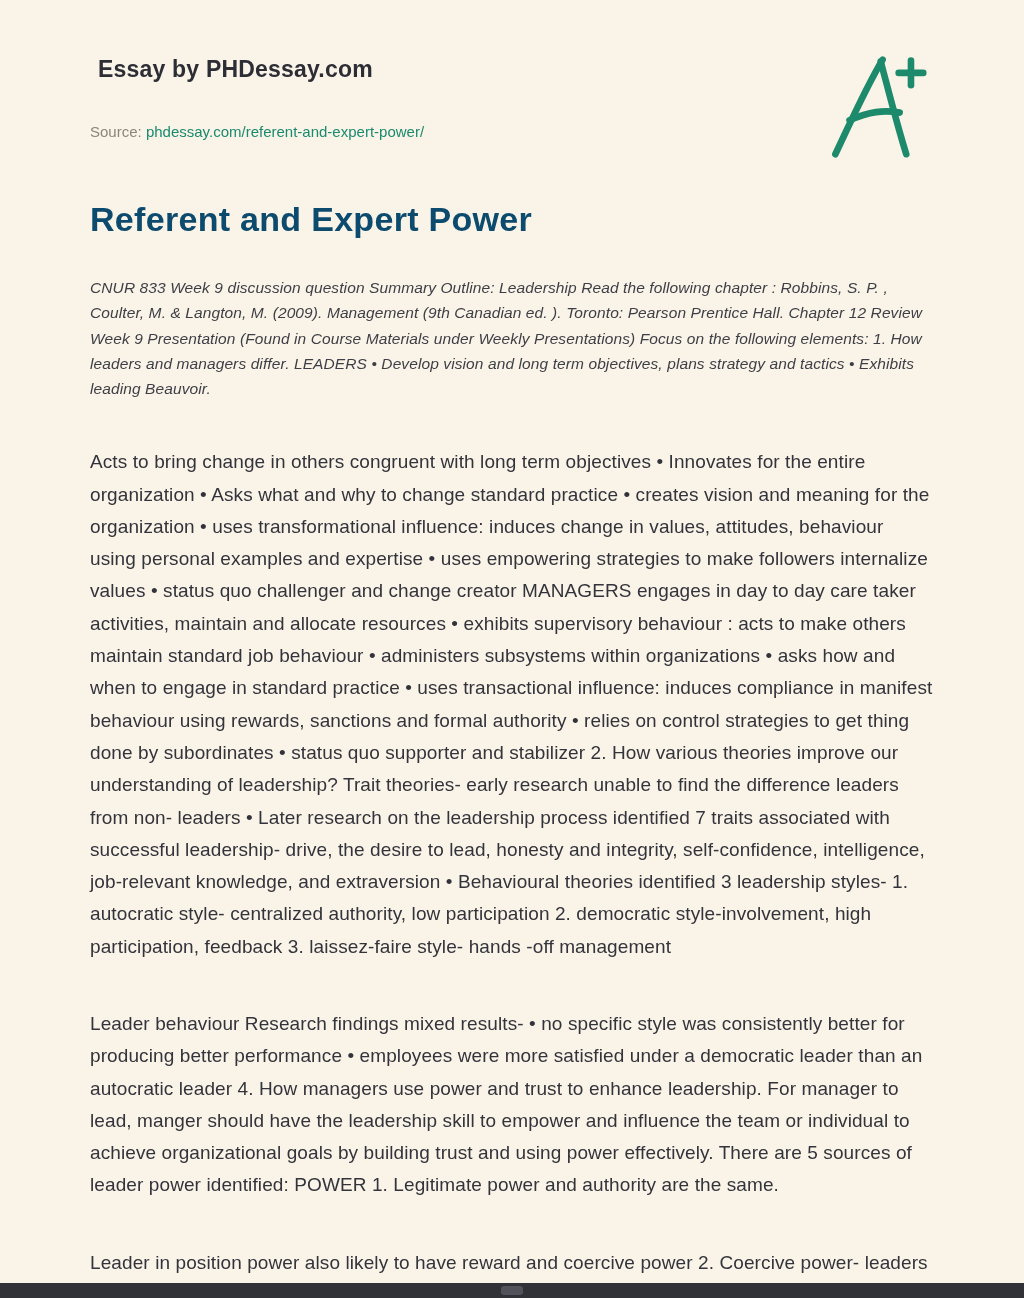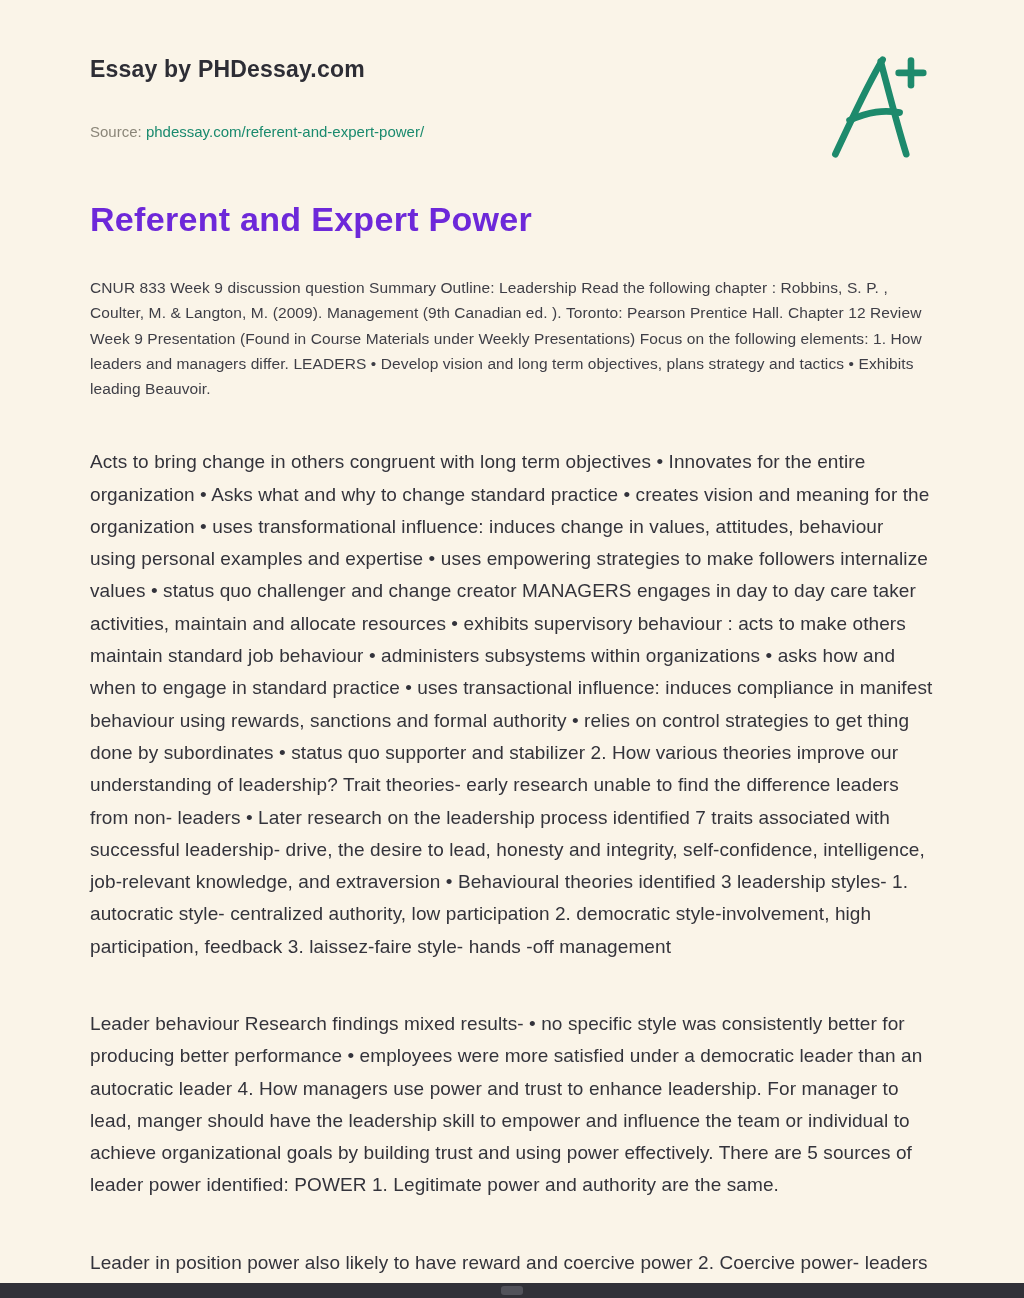--- a/index.html
+++ b/index.html
@@ -13,20 +13,21 @@
   }
   .page {
     padding: 56px 90px 40px 90px;
     position: relative;
   }
   .brand-title {
     font-size: 23px;
     font-weight: 700;
     color: #2d2d35;
     letter-spacing: 0.2px;
+    margin-left: 8px;
   }
   .source-line {
     margin-top: 40px;
     font-size: 15px;
     color: #8b8679;
   }
   .source-link {
     color: #1a8a6e;
     text-decoration: none;
     cursor: pointer;
@@ -35,29 +36,30 @@
     position: absolute;
     top: 50px;
     right: 96px;
     width: 104px;
     height: 112px;
   }
   .article-title {
     margin-top: 60px;
     font-size: 34px;
     font-weight: 700;
-    color: #6d28d9;
+    color: #0c4a6e;
     letter-spacing: 0.3px;
   }
   .meta {
     margin-top: 36px;
     font-size: 15.5px;
     line-height: 1.63;
     color: #3e3e46;
     letter-spacing: 0.1px;
+    font-style: italic;
   }
   .body-para {
     margin-top: 45px;
     font-size: 19px;
     line-height: 1.7;
     color: #33333b;
     letter-spacing: 0.1px;
   }
   .footer-bar {
     position: absolute;

